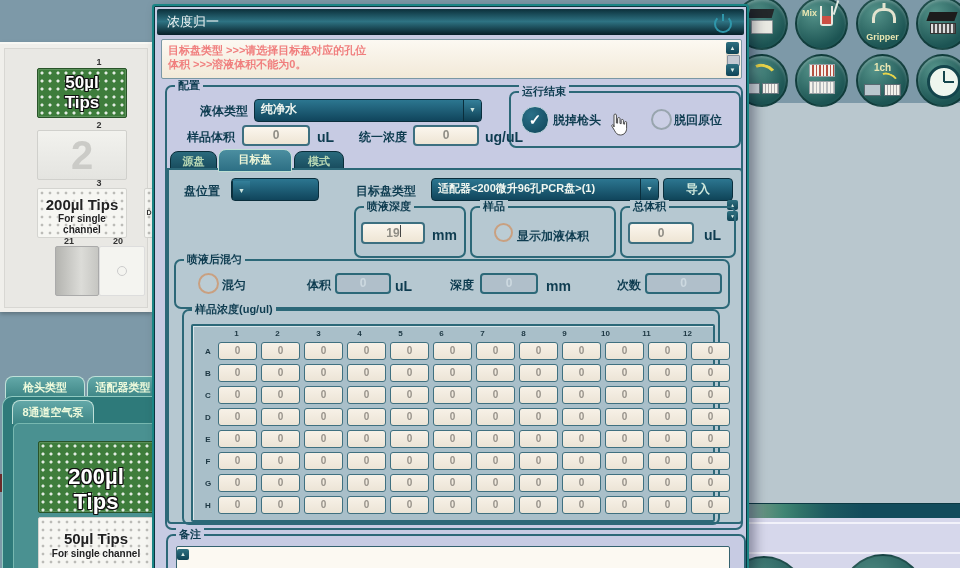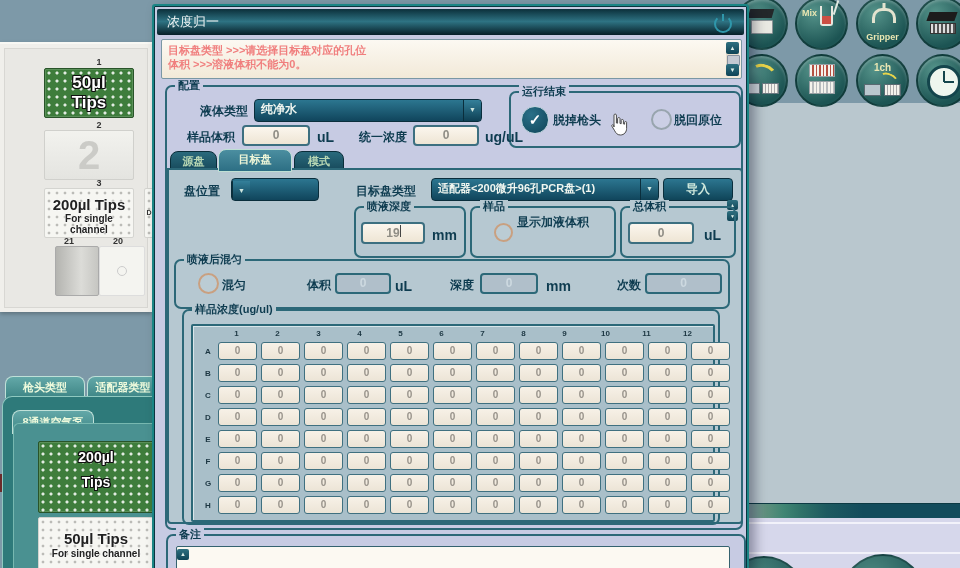--- a/index.html
+++ b/index.html
@@ -45,21 +45,21 @@
   .oc-p1{position:absolute;left:6px;top:28px;width:15px;height:10px;background:#b9c7ce;border:1px solid #5a6a72;}
   .oc-p2{position:absolute;left:26px;top:28px;width:15px;height:10px;border:1px solid #5a6a72;
     background:repeating-linear-gradient(90deg,#f4f2ec 0 2px,#aaa 2px 3px);}
   .ck-face{position:absolute;left:9px;top:9px;width:28px;height:28px;border-radius:50%;background:#eef6ee;border:3px solid #14454c;}
   .ck-face::before{content:"";position:absolute;left:50%;top:3px;width:2px;height:11px;background:#14454c;transform:translateX(-50%);}
   .ck-face::after{content:"";position:absolute;top:50%;left:50%;width:10px;height:2px;background:#14454c;transform:translateY(-50%);}
   
   .deck{position:absolute;left:0;top:42px;width:152px;height:268px;background:#e9e8e4;
     border-top:2px solid #f8f8f4;box-shadow:inset 0 0 0 4px #f0efeb,inset 0 0 0 5px #d8d7d3,0 2px 4px rgba(0,0,0,.25);}
   .slot-num{position:absolute;left:55px;width:88px;text-align:center;font-size:9px;font-weight:bold;color:#333;}
-  .plate{position:absolute;left:44px;width:88px;border-radius:2px;}
+  .plate{position:absolute;left:37px;width:88px;border-radius:2px;}
   .dots-w{background-image:radial-gradient(circle,rgba(255,255,255,.85) 1.3px,rgba(255,255,255,0) 1.8px);background-size:8px 8px;}
   .dots-g{background-image:radial-gradient(circle,rgba(140,140,135,.55) 1.2px,rgba(0,0,0,0) 1.7px);background-size:8px 8px;}
   .green-plate{background-color:#3e7d3c;border:1px solid #295429;box-shadow:inset 0 0 0 1px rgba(255,255,255,.15);}
   .white-plate{background-color:#f6f6f2;border:1px solid #d4d4d0;}
   .outline-txt{color:#fff;font-weight:bold;text-align:center;
     text-shadow:1px 1px 0 #111,-1px 1px 0 #111,1px -1px 0 #111,-1px -1px 0 #111,0 1px 0 #111,0 -1px 0 #111,1px 0 0 #111,-1px 0 0 #111;}
   .dark-txt{color:#222;font-weight:bold;text-align:center;text-shadow:0 0 2px #fff,0 0 2px #fff;}
   
   .ltab{position:absolute;height:21px;border-radius:8px 8px 0 0;background:linear-gradient(180deg,#63a8a8,#3d8585);
     border:1px solid #bfe0d8;border-bottom:none;color:#eefadc;font-size:11px;font-weight:bold;text-align:center;line-height:20px;}
@@ -196,24 +196,24 @@
     <div class="slot-num" style="top:192px;left:96px;width:44px;">20</div>
     <div class="plate" style="top:202px;left:55px;width:42px;height:48px;background:linear-gradient(90deg,#b4b4b0,#dcdcd8 60%,#c6c6c2);border:1px solid #aaa;"></div>
     <div class="plate" style="top:202px;left:99px;width:44px;height:48px;background:#f4f4f0;border:1px solid #ddd;">
       <div style="position:absolute;left:50%;top:50%;width:8px;height:8px;border:1px solid #ccc;border-radius:50%;transform:translate(-50%,-50%);"></div>
     </div>
   </div>
 
   <div class="ltab" style="left:5px;top:376px;width:78px;">枪头类型</div>
   <div class="ltab" style="left:87px;top:376px;width:70px;">适配器类型</div>
   <div class="pump-outer"></div>
-  <div class="ltab" style="left:12px;top:400px;width:80px;height:23px;line-height:22px;margin-top:10px;">8通道空气泵</div>
+  <div class="ltab" style="left:12px;top:400px;width:80px;height:23px;line-height:22px;">8通道空气泵</div>
   <div class="pump-inner"></div>
   <div class="plate green-plate dots-w" style="left:38px;top:441px;width:114px;height:70px;">
-    <div class="outline-txt" style="font-size:14px;line-height:25px;padding-top:3px;">
+    <div class="outline-txt" style="font-size:22px;line-height:25px;padding-top:3px;margin-top:19px;">
       <div>200µl</div>
       <div>Tips</div>
     </div>
   </div>
   <div class="plate white-plate dots-g" style="left:38px;top:517px;width:114px;height:51px;">
     <div class="dark-txt" style="font-size:15px;line-height:18px;padding-top:12px;">50µl Tips</div>
     <div class="dark-txt" style="font-size:10px;">For single channel</div>
   </div>
 
   <div class="dialog">
@@ -283,21 +283,21 @@
       <div class="grp on-panel" style="left:185px;top:36px;width:108px;height:48px;">
         <div class="grp-label">喷液深度</div>
         <div class="inp" style="left:5px;top:14px;width:60px;height:18px;line-height:18px;">19</div>
         <div class="caret" style="left:44px;top:17px;"></div>
         <span class="unit" style="left:76px;top:19px;">mm</span>
       </div>
 
       <div class="grp on-panel" style="left:301px;top:36px;width:142px;height:48px;">
         <div class="grp-label">样品</div>
         <div class="rdo warm" style="left:22px;top:15px;width:15px;height:15px;"></div>
-        <span class="lbl" style="left:45px;top:6px;">显示加液体积</span>
+        <span class="lbl" style="left:45px;top:20px;">显示加液体积</span>
       </div>
 
       <div class="grp on-panel" style="left:451px;top:36px;width:112px;height:48px;">
         <div class="grp-label">总体积</div>
         <div class="inp" style="left:6px;top:14px;width:62px;height:18px;line-height:18px;">0</div>
         <span class="unit" style="left:82px;top:19px;">uL</span>
       </div>
 
       <div class="grp on-panel" style="left:5px;top:89px;width:552px;height:46px;">
         <div class="grp-label">喷液后混匀</div>

